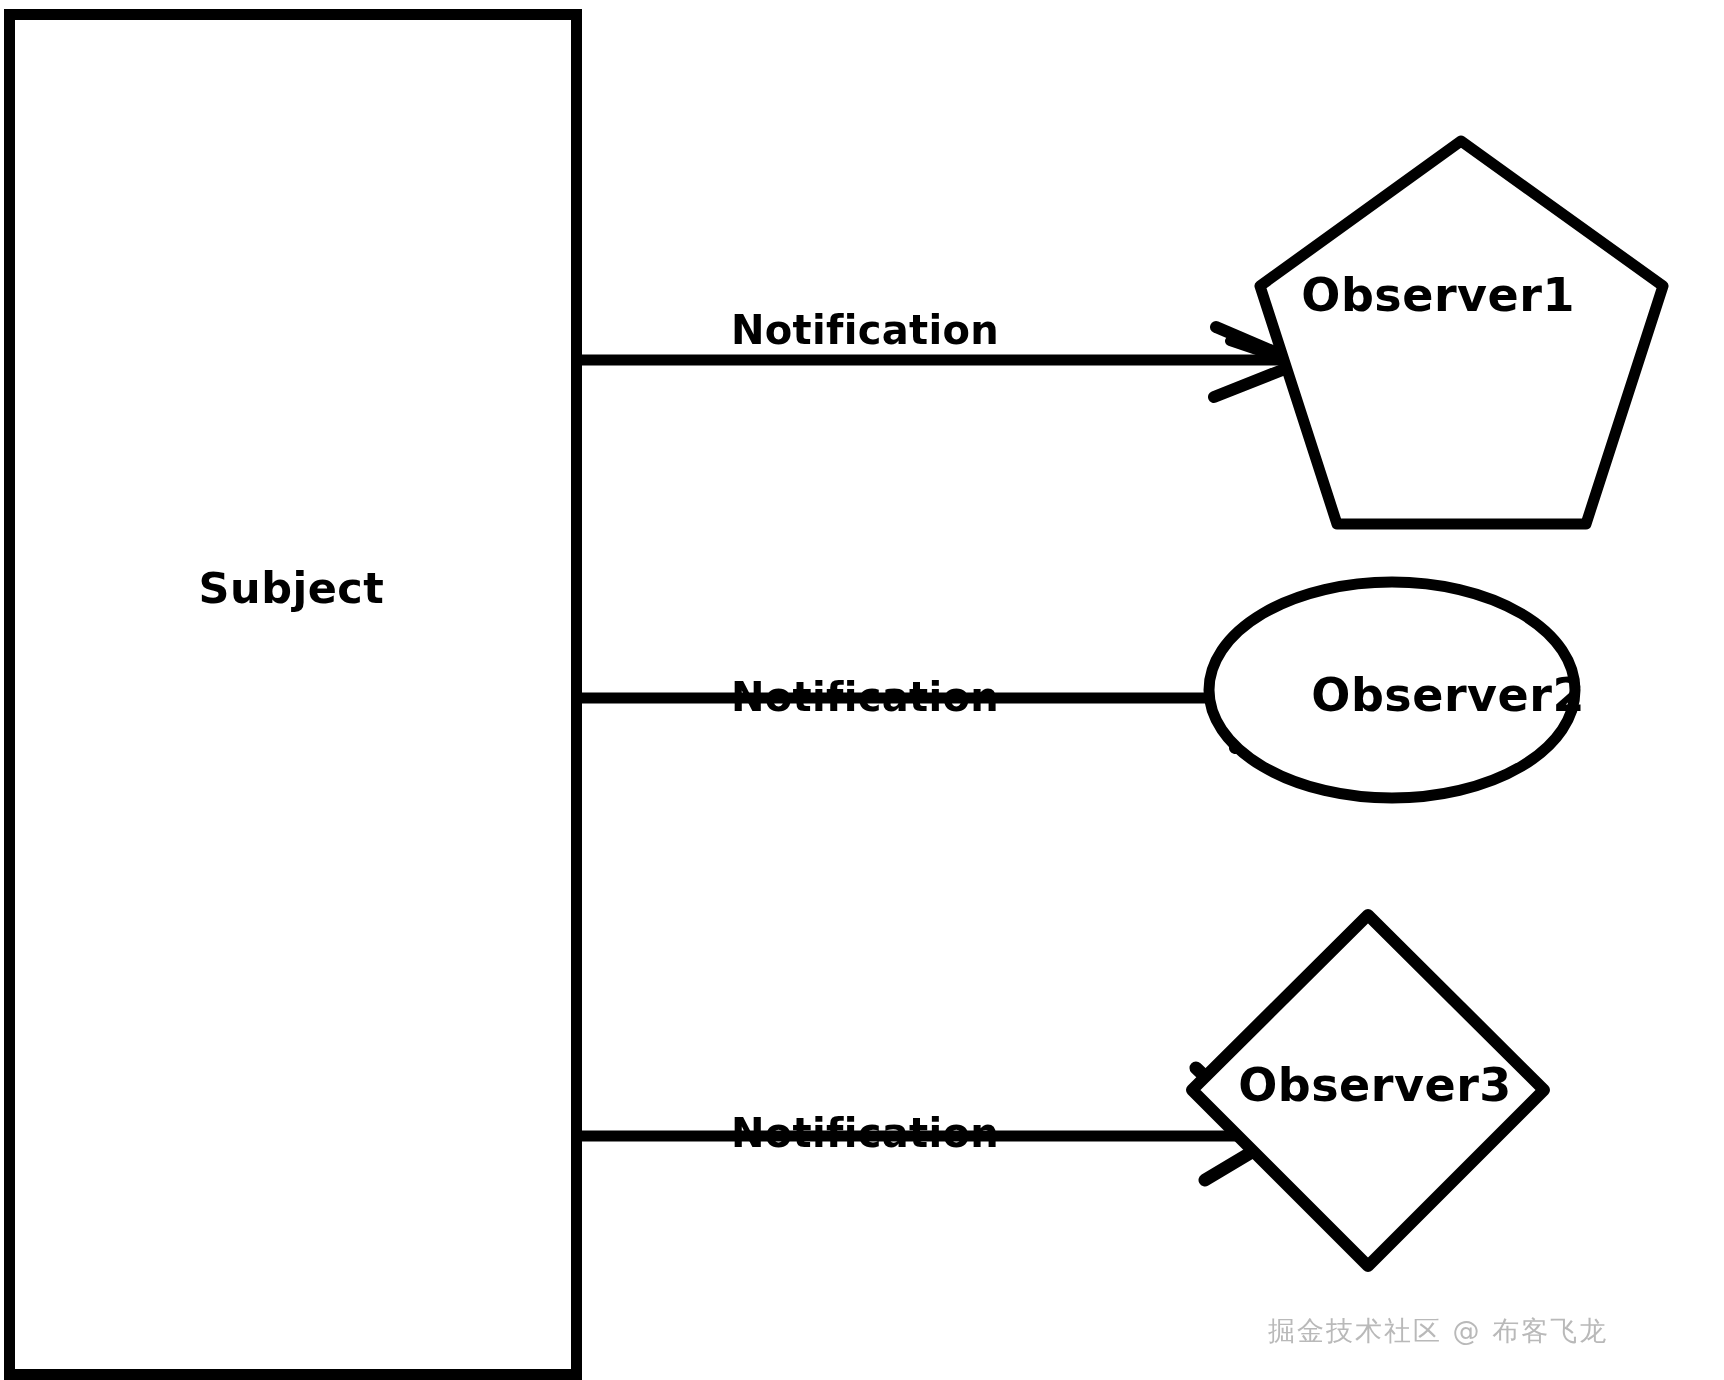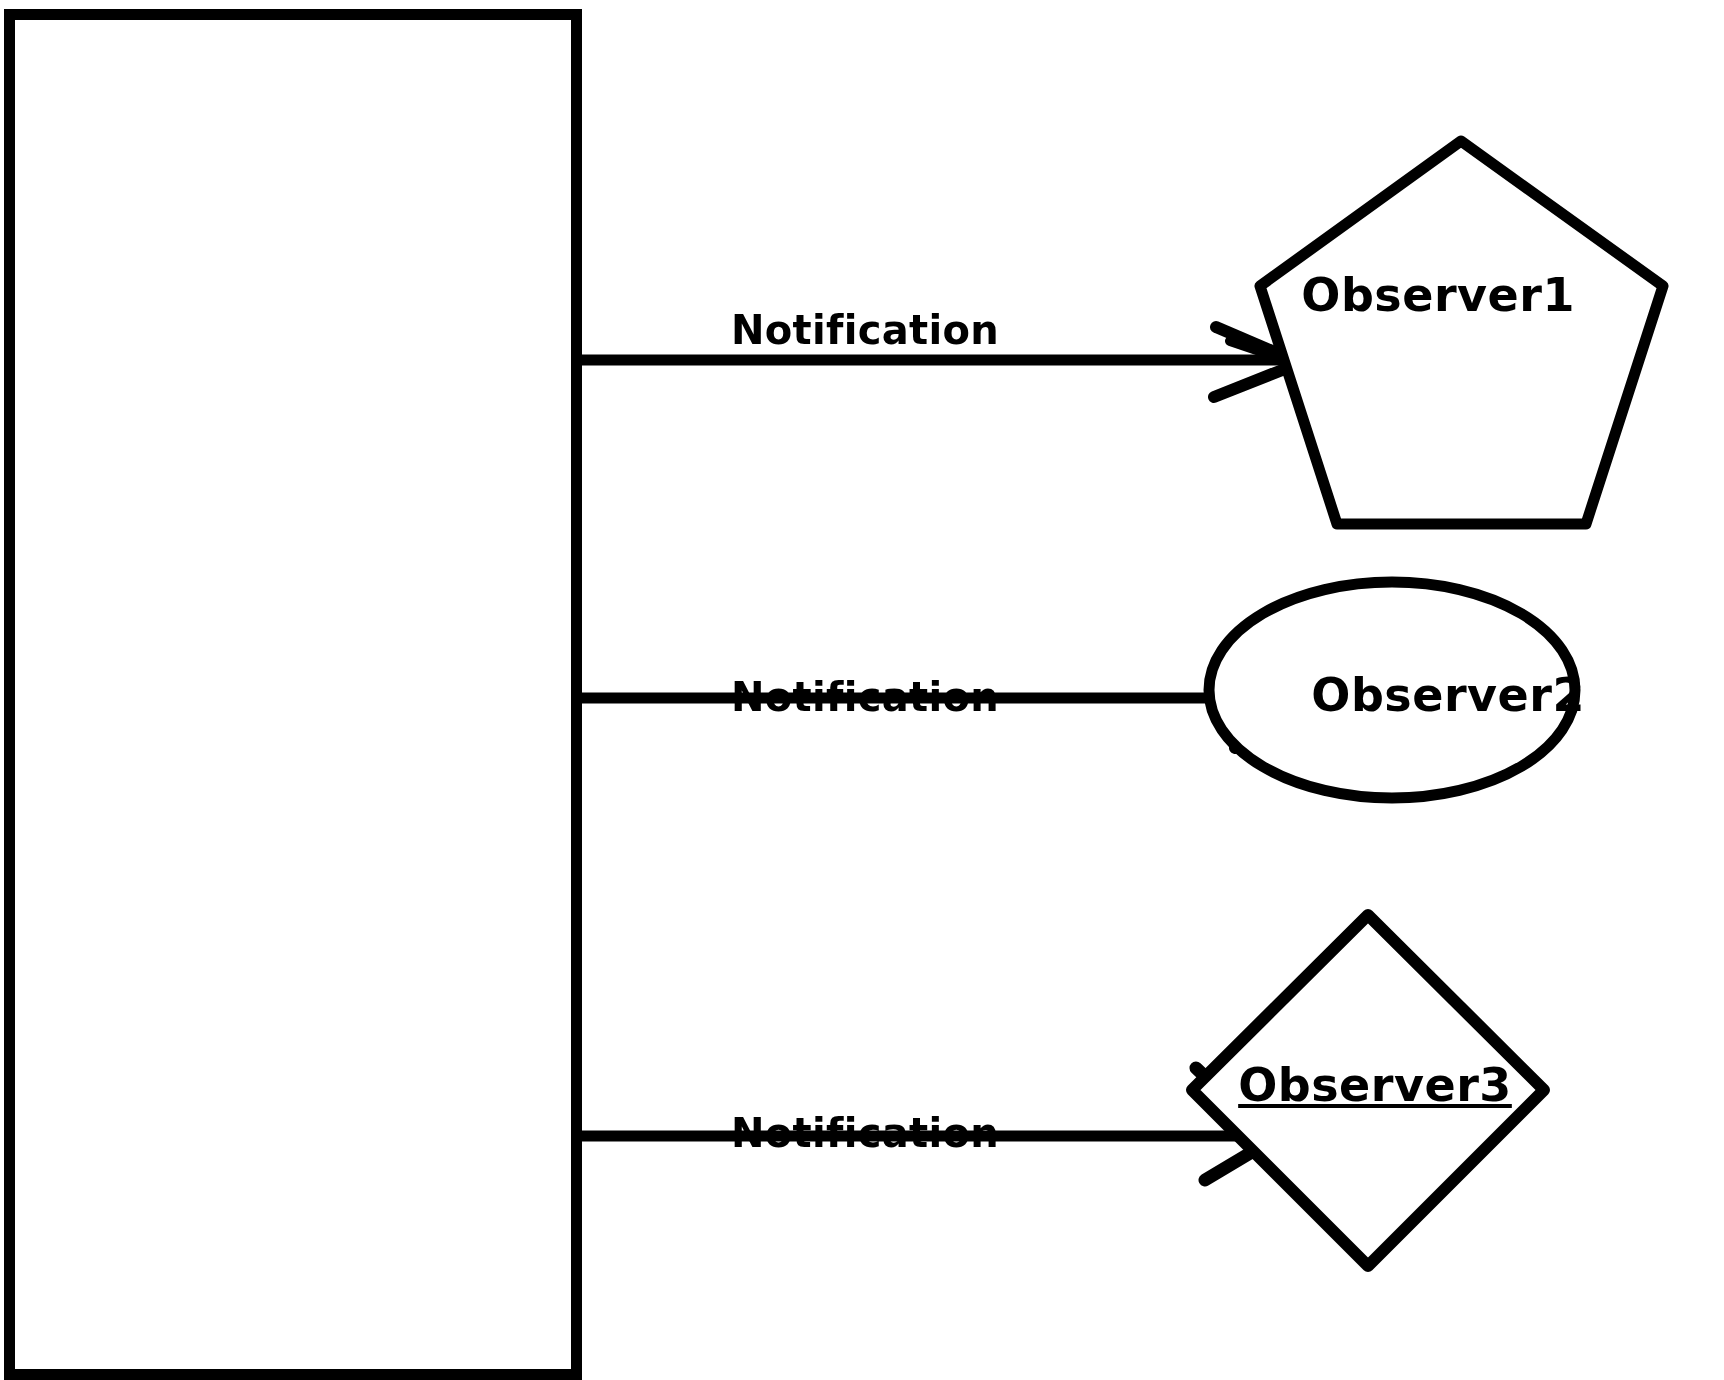--- a/index.html
+++ b/index.html
@@ -59,21 +59,20 @@
     width: 400px;
     text-align: right;
     font-size: 46px;
   }
   #observer3-label {
     left: 1175px;
     top: 1058px;
     width: 400px;
     text-align: center;
     font-size: 46px;
-    text-decoration: underline;
   }
   #notification1-label {
     left: 655px;
     top: 266px;
     width: 420px;
     text-align: center;
     font-size: 40px;
   }
   #notification2-label {
     left: 655px;
@@ -130,27 +129,29 @@
       <line x1="578" y1="1136" x2="1265" y2="1136" stroke="#000000" stroke-width="11"></line>
       <line x1="1272" y1="1140" x2="1196" y2="1068" stroke="#000000" stroke-width="13" stroke-linecap="round"></line>
       <line x1="1272" y1="1140" x2="1205" y2="1180" stroke="#000000" stroke-width="13" stroke-linecap="round"></line>
       <line x1="1276" y1="1144" x2="1214" y2="1092" stroke="#000000" stroke-width="10" stroke-linecap="round"></line>
     </g>
 
     <polygon points="1368,915 1544,1090 1368,1266 1192,1090" fill="#ffffff" stroke="#000000" stroke-width="12" stroke-linejoin="round"></polygon>
 
   </svg>
 
+  <div class="node-label" id="subject-label">Subject</div>
 
   <div class="node-label" id="observer1-label">Observer1</div>
 
   <div class="node-label" id="observer2-label">Observer2</div>
 
   <div class="node-label" id="observer3-label">Observer3</div>
 
   <div class="edge-label" id="notification1-label">Notification</div>
 
   <div class="edge-label" id="notification2-label">Notification</div>
 
   <div class="edge-label" id="notification3-label">Notification</div>
 
+  <div id="watermark">掘金技术社区 @ 布客飞龙</div>
 
 </div>
 
 </body></html>

